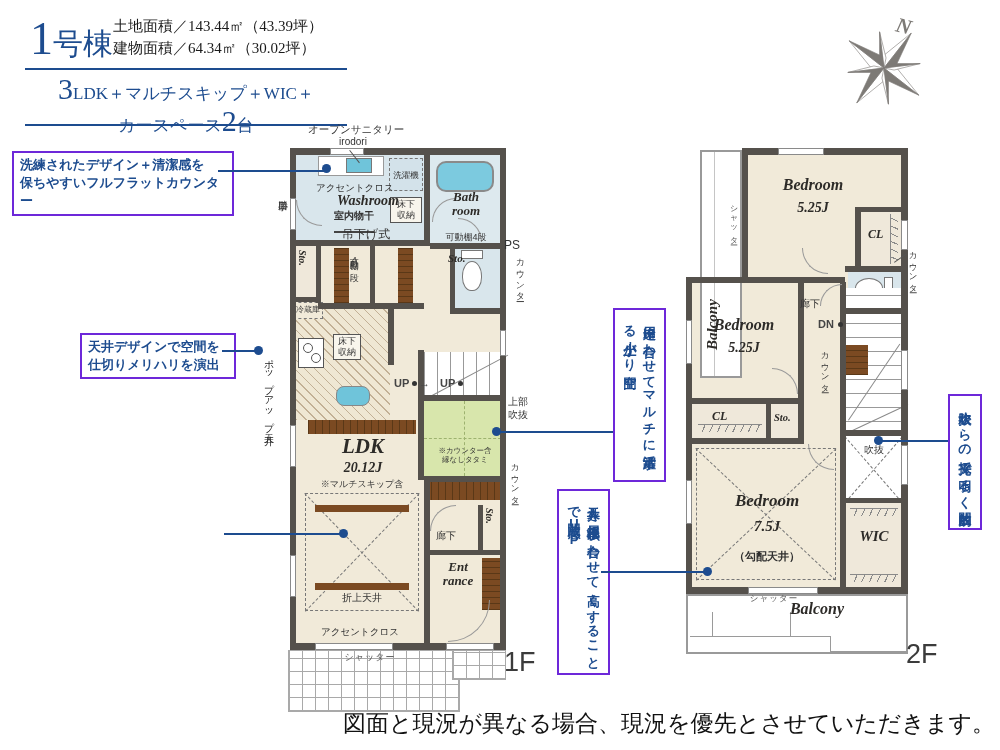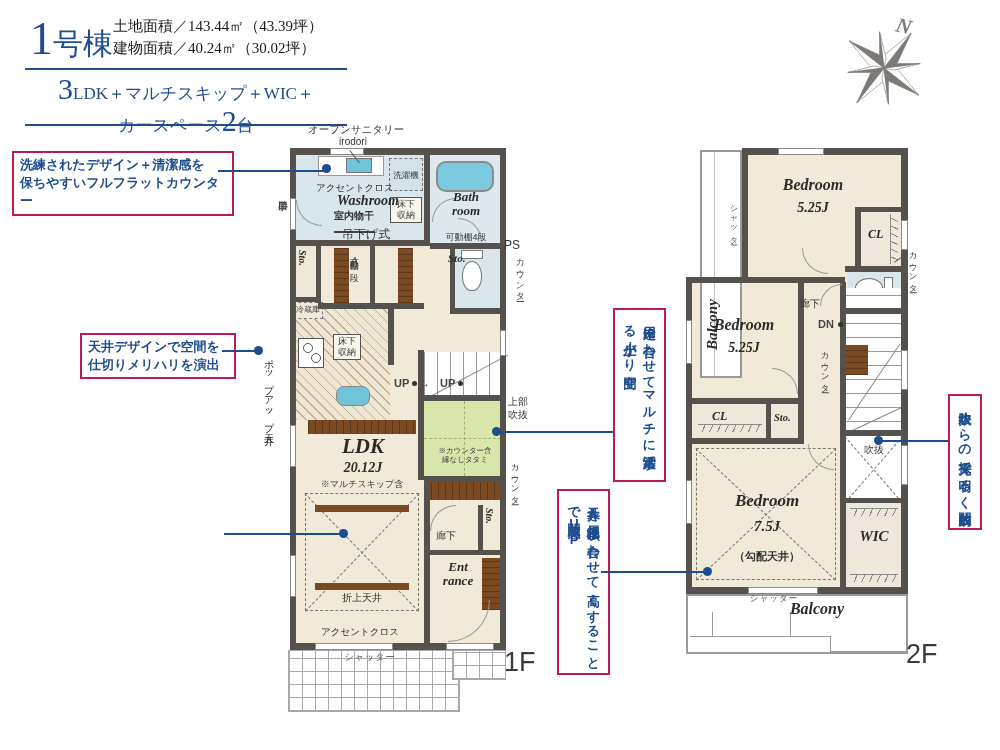--- a/index.html
+++ b/index.html
@@ -4,21 +4,21 @@
 <style>
   html,body{margin:0;padding:0;background:#fff}
   #canvas{position:relative;width:1000px;height:750px;background:#fff;overflow:hidden;font-family:"Liberation Sans",sans-serif}
   .abs{position:absolute}
   .w{position:absolute;background:#55514c}
   .fill{position:absolute}
   .lbl{position:absolute;white-space:pre-line;color:#333;font-family:"Liberation Sans",sans-serif;line-height:1.25}
   .ser{position:absolute;white-space:pre-line;font-family:"Liberation Serif",serif;font-style:italic;font-weight:bold;color:#2d2b28;line-height:1.1}
   .vt{writing-mode:vertical-rl;text-orientation:upright;letter-spacing:1px}
   .vtm{writing-mode:vertical-rl;text-orientation:mixed}
-  .co{position:absolute;border:2px solid #be185d;background:#fff;color:#1d4c8f;font-weight:bold;font-size:13px;line-height:1.4;padding:3px 6px;white-space:pre-line;font-family:"Liberation Sans",sans-serif}
+  .co{position:absolute;border:2px solid #6d28d9;background:#fff;color:#1d4c8f;font-weight:bold;font-size:13px;line-height:1.4;padding:3px 6px;white-space:pre-line;font-family:"Liberation Sans",sans-serif}
   .cov{writing-mode:vertical-rl;text-orientation:upright;line-height:1.5;padding:6px 5px;letter-spacing:1px}
   .cline{position:absolute;height:0;border-top:2px solid #1d4c8f}
   .cdot{position:absolute;width:9px;height:9px;border-radius:50%;background:#1d4c8f}
   .sdot{position:absolute;width:5px;height:5px;border-radius:50%;background:#333}
   .diag{position:absolute;height:0;border-top:1px dashed #777;transform-origin:0 0}
   .sol{position:absolute;height:0;border-top:1px solid #8a8a8a;transform-origin:0 0}
   .dash{position:absolute;border:1px dashed #777;box-sizing:border-box}
   .win{position:absolute;background:#fff;border:1px solid #8a8a8a;box-sizing:border-box}
   .wood{position:absolute;background:#7b4a22}
   .woodh{background:repeating-linear-gradient(0deg,#5a3817 0 1px,#7b4a22 1px 6px)}
@@ -33,21 +33,21 @@
 </style>
 </head>
 <body>
 
 <div id="canvas">
 
   <div class="abs" style="left:30px;top:12px;font-family:'Liberation Serif',serif;color:#1d4c8f">
     <span style="font-size:46px">1</span><span style="font-size:30px">号棟</span>
   </div>
   <div class="abs" style="left:113px;top:17px;font-family:'Liberation Serif',serif;font-size:15px;color:#1a1a1a">土地面積／143.44㎡（43.39坪）</div>
-  <div class="abs" style="left:113px;top:39px;font-family:'Liberation Serif',serif;font-size:15px;color:#1a1a1a">建物面積／40.24㎡（30.02坪）</div>
+  <div class="abs" style="left:113px;top:39px;font-family:'Liberation Serif',serif;font-size:15px;color:#1a1a1a">建物面積／64.34㎡（30.02坪）</div>
   <div class="abs" style="left:25px;top:68px;width:322px;height:2px;background:#1d4c8f"></div>
   <div class="abs" style="left:25px;top:72px;width:322px;text-align:center;font-family:'Liberation Serif',serif;color:#1d4c8f">
     <div><span style="font-size:30px">3</span><span style="font-size:17px">LDK＋マルチスキップ＋WIC＋</span></div>
     <div style="margin-top:-2px"><span style="font-size:17px">カースペース</span><span style="font-size:30px">2</span><span style="font-size:17px">台</span></div>
   </div>
   <div class="abs" style="left:25px;top:124px;width:322px;height:2px;background:#1d4c8f"></div>
 
   <svg class="abs" style="left:838px;top:22px" width="92" height="92" viewBox="0 0 100 100">
     <g transform="rotate(38 50 50)" fill="#7d7a76" stroke="#7d7a76" stroke-width="0.6">
       <polygon points="50,50 50,2 41,41" fill="#fff"></polygon>
@@ -298,14 +298,15 @@
   <div class="cdot" style="left:492px;top:427px"></div>
 
   <div class="co cov" style="left:557px;top:489px;height:170px">天井を屋根形状に合わせて高くすることで開放感UP</div>
   <div class="cline" style="left:601px;top:571px;width:107px"></div>
   <div class="cdot" style="left:703px;top:567px"></div>
 
   <div class="co cov" style="left:948px;top:394px;height:120px">吹抜からの採光で明るく開放的に</div>
   <div class="cline" style="left:879px;top:440px;width:69px"></div>
   <div class="cdot" style="left:874px;top:436px"></div>
 
+  <div class="abs" style="left:300px;top:708px;width:695px;text-align:right;font-size:23px;color:#111;font-weight:500">図面と現況が異なる場合、現況を優先とさせていただきます。</div>
 
 </div>
 
 </body></html>

